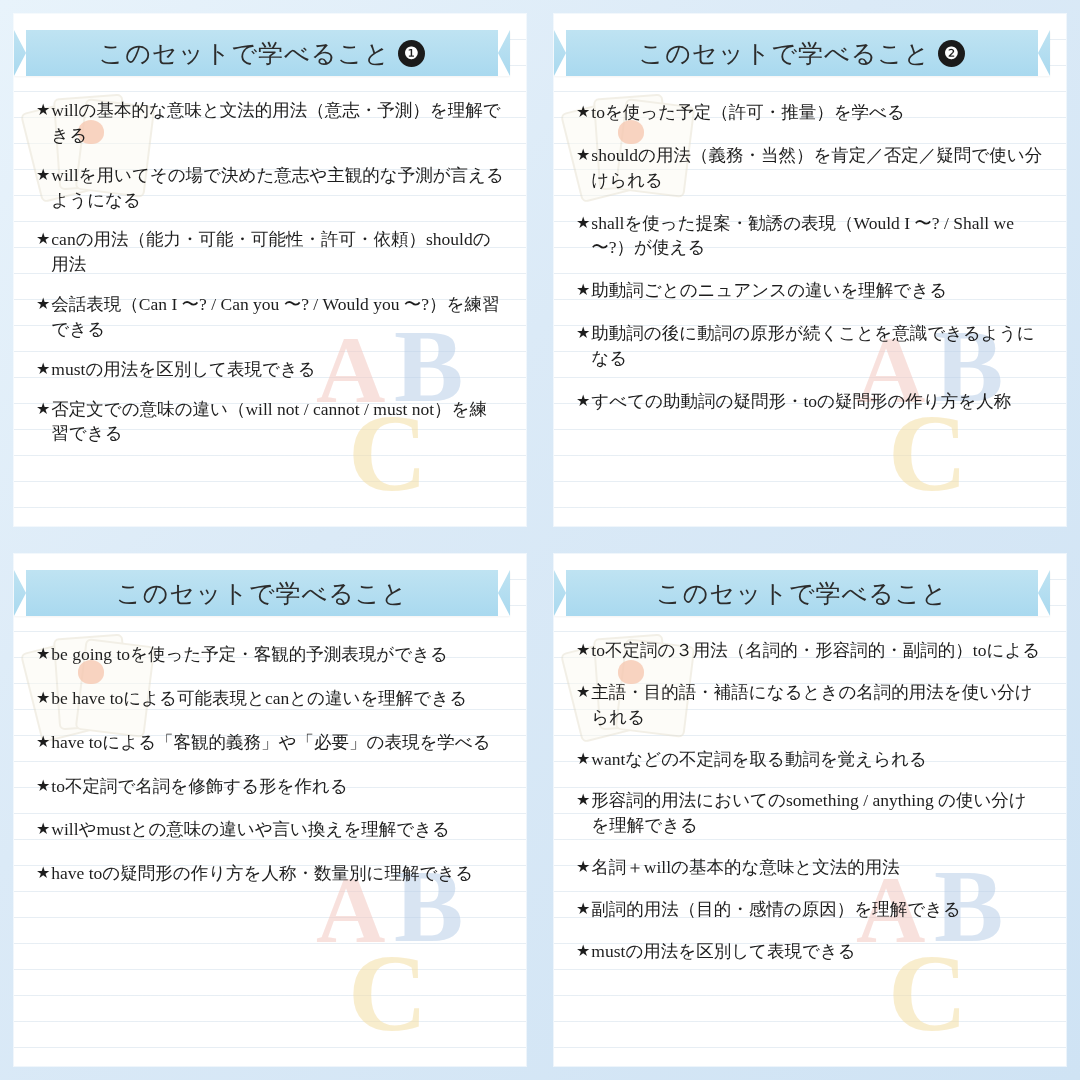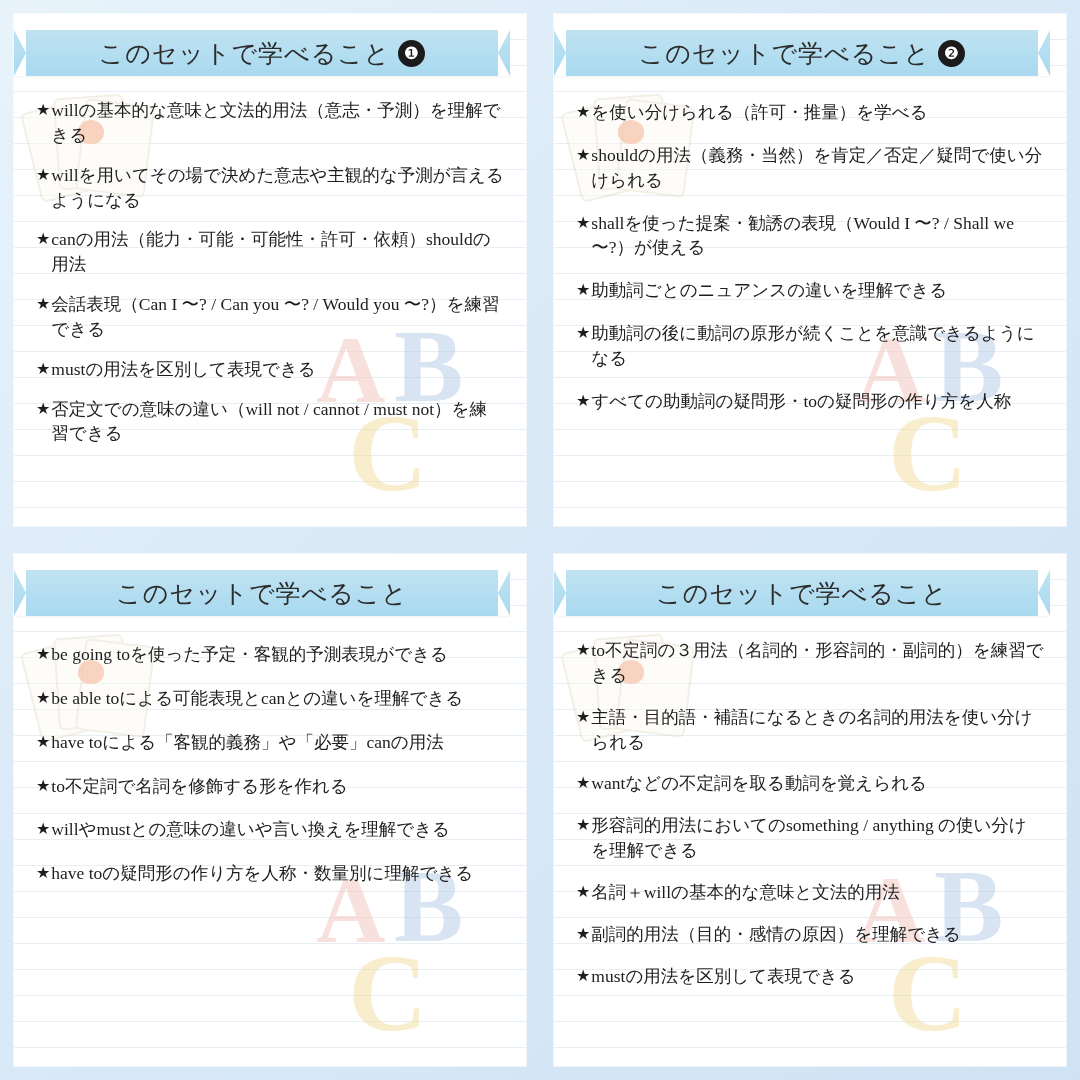--- a/index.html
+++ b/index.html
@@ -261,21 +261,21 @@
         <div class="notch-l"></div>
         <div class="notch-r"></div>
         <div class="banner-inner">
           <span>このセットで学べること</span>
           <span class="num">❷</span>
         </div>
       </div>
       <div class="items">
         <div class="item">
             <span class="star">★</span>
-            <span class="txt">を使い分けられる（許可・推量）を学べる</span>
+            <span class="txt">toを使った予定（許可・推量）を学べる</span>
           </div>
         <div class="item">
             <span class="star">★</span>
             <span class="txt">shouldの用法（義務・当然）を肯定／否定／疑問で使い分けられる</span>
           </div>
         <div class="item">
             <span class="star">★</span>
             <span class="txt">shallを使った提案・勧誘の表現（Would I 〜? / Shall we 〜?）が使える</span>
           </div>
         <div class="item">
@@ -314,25 +314,25 @@
           <span>このセットで学べること</span>
         </div>
       </div>
       <div class="items">
         <div class="item">
             <span class="star">★</span>
             <span class="txt">be going toを使った予定・客観的予測表現ができる</span>
           </div>
         <div class="item">
             <span class="star">★</span>
-            <span class="txt">be able toによる可能表現とcanとの違いを理解できる</span>
-          </div>
-        <div class="item">
-            <span class="star">★</span>
-            <span class="txt">have toによる「客観的義務」や「必要」canの用法</span>
+            <span class="txt">be have toによる可能表現とcanとの違いを理解できる</span>
+          </div>
+        <div class="item">
+            <span class="star">★</span>
+            <span class="txt">have toによる「客観的義務」や「必要」の表現を学べる</span>
           </div>
         <div class="item">
             <span class="star">★</span>
             <span class="txt">to不定詞で名詞を修飾する形を作れる</span>
           </div>
         <div class="item">
             <span class="star">★</span>
             <span class="txt">willやmustとの意味の違いや言い換えを理解できる</span>
           </div>
         <div class="item">
@@ -359,21 +359,21 @@
       <div class="banner">
         <div class="notch-l"></div>
         <div class="notch-r"></div>
         <div class="banner-inner">
           <span>このセットで学べること</span>
         </div>
       </div>
       <div class="items">
         <div class="item">
             <span class="star">★</span>
-            <span class="txt">to不定詞の３用法（名詞的・形容詞的・副詞的）を練習できる</span>
+            <span class="txt">to不定詞の３用法（名詞的・形容詞的・副詞的）toによる</span>
           </div>
         <div class="item">
             <span class="star">★</span>
             <span class="txt">主語・目的語・補語になるときの名詞的用法を使い分けられる</span>
           </div>
         <div class="item">
             <span class="star">★</span>
             <span class="txt">wantなどの不定詞を取る動詞を覚えられる</span>
           </div>
         <div class="item">

